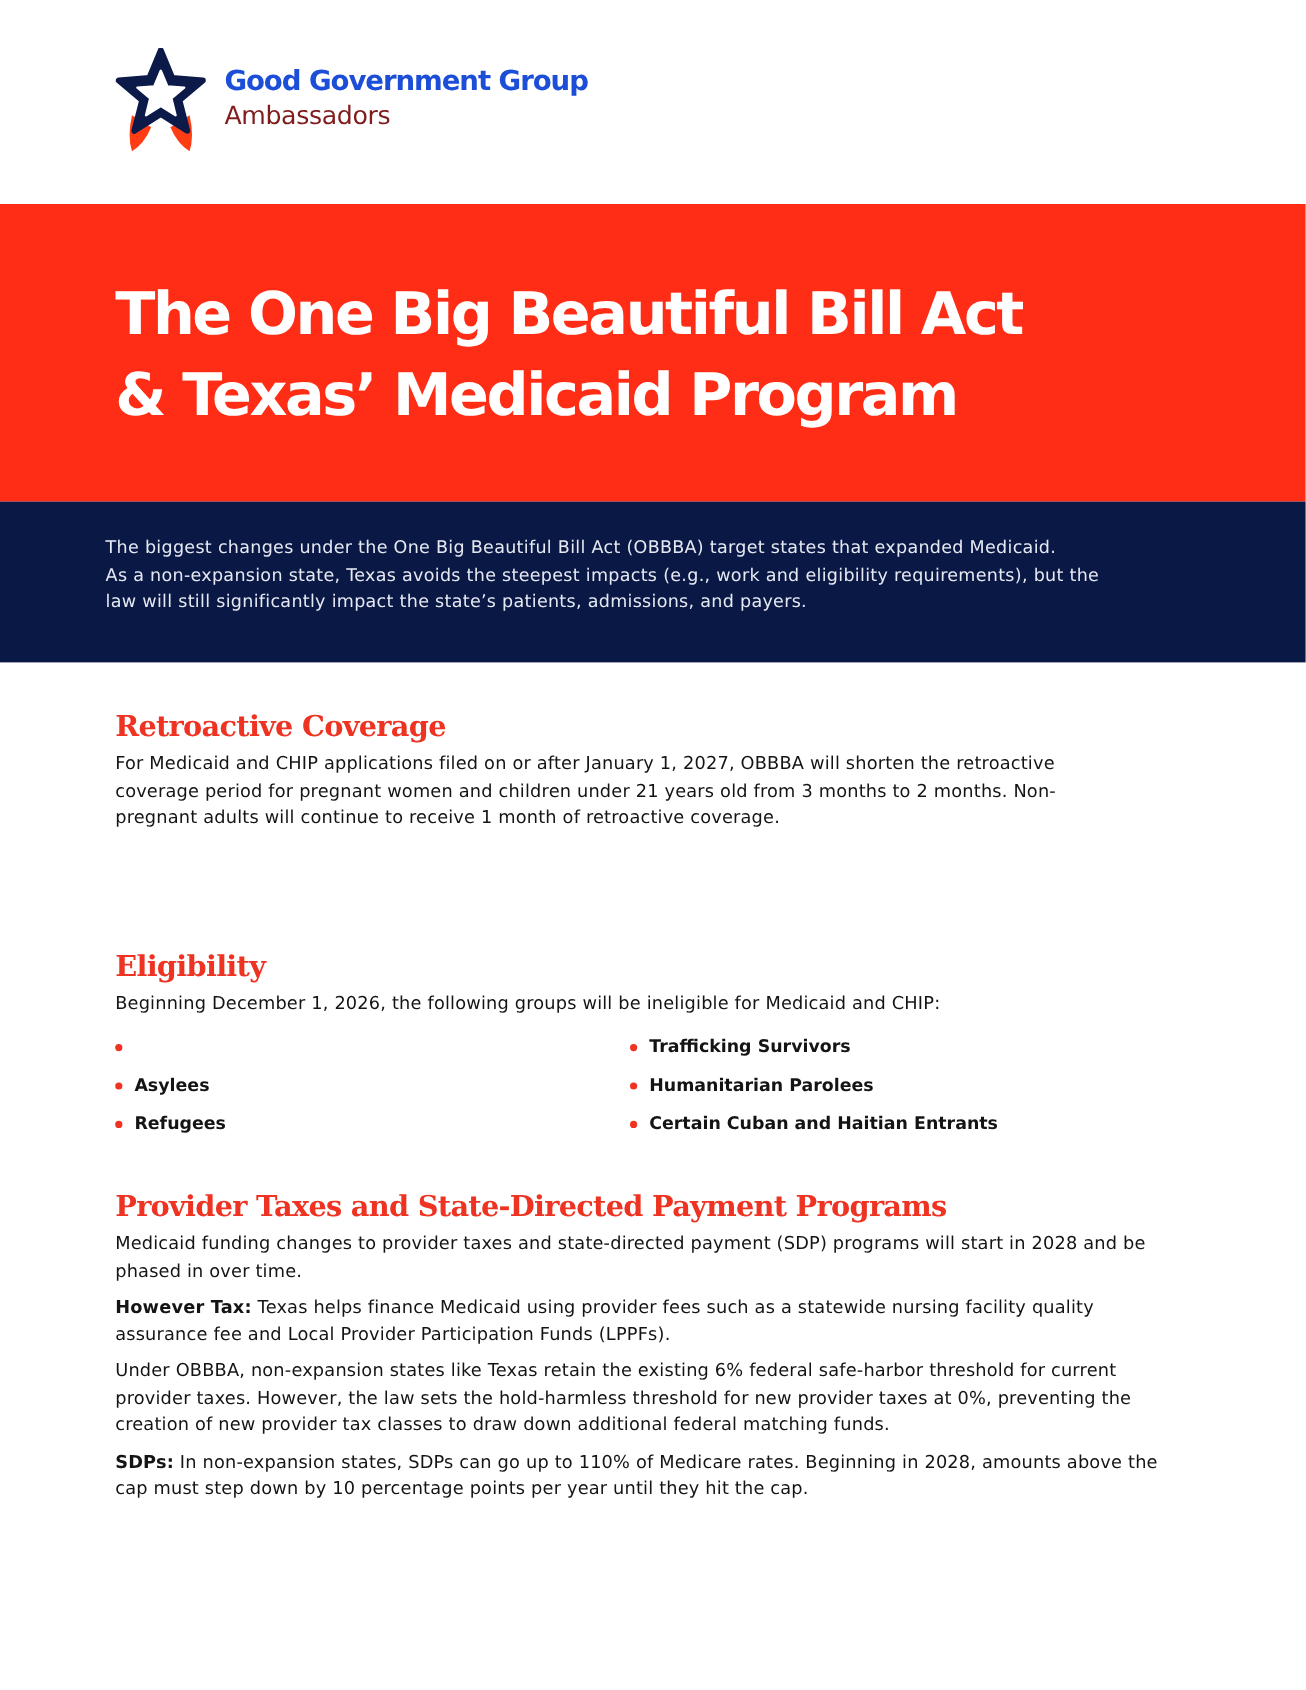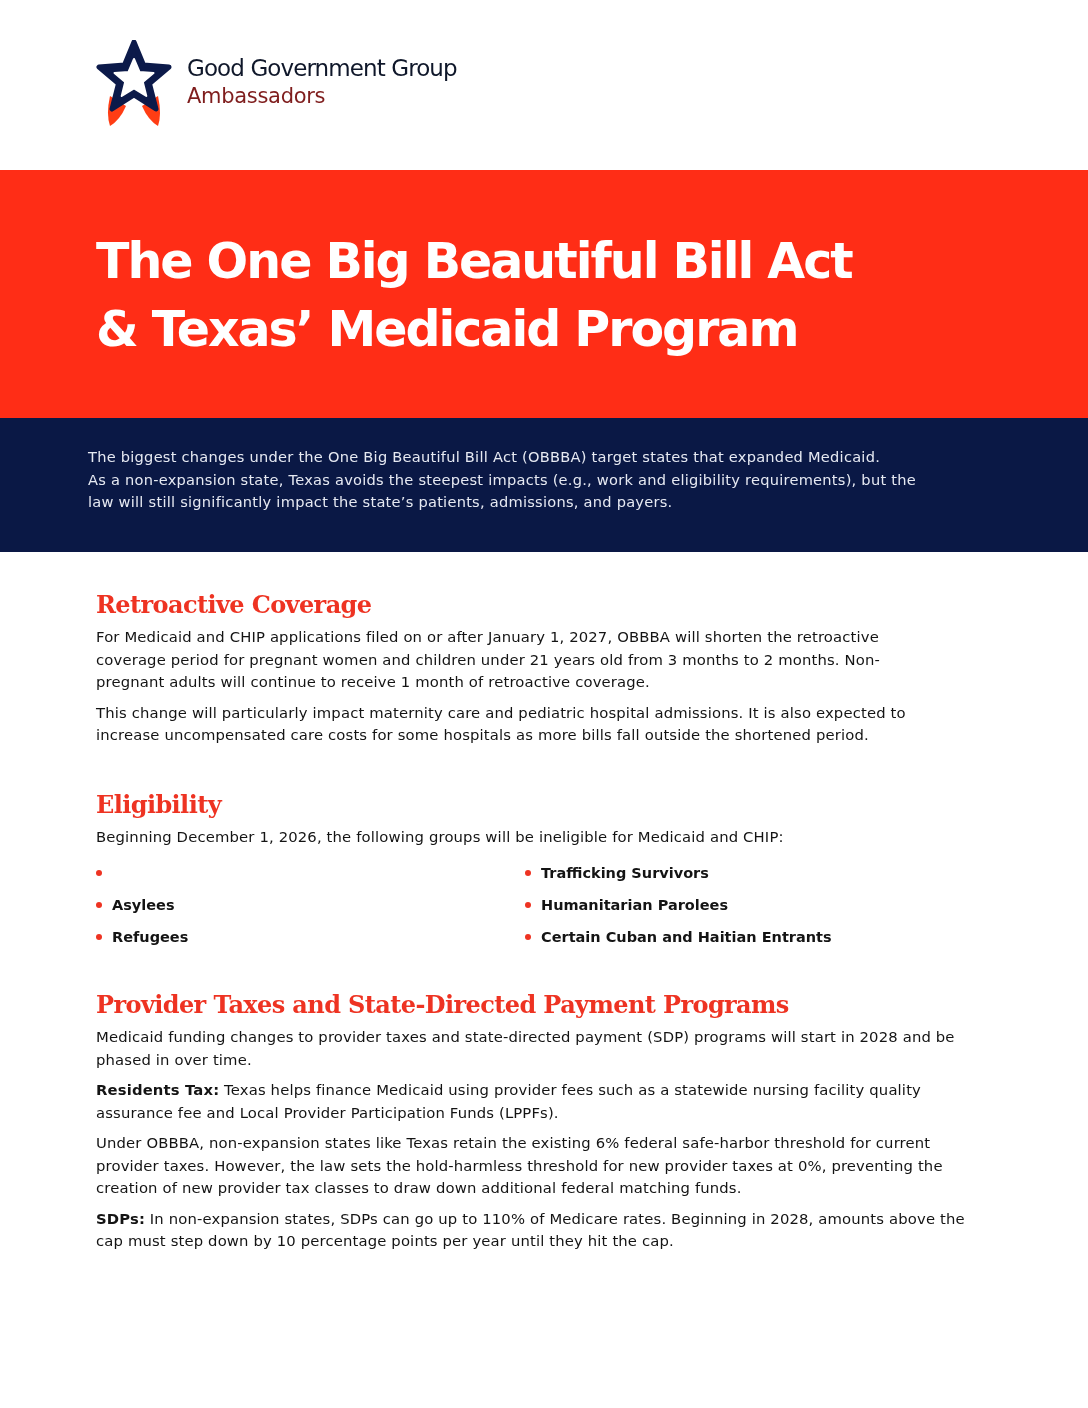--- a/index.html
+++ b/index.html
@@ -4,21 +4,21 @@
 <style>
   * { box-sizing: border-box; margin: 0; padding: 0; }
   html, body { width: 1088px; height: 1408px; background: #ffffff; }
   body { position: relative; overflow: hidden; font-family: "Liberation Sans", sans-serif; color: #141414; }
 
   
   .logo { position: absolute; left: 96px; top: 40px; height: 90px; display: flex; align-items: flex-start; }
   .logo-mark { width: 76px; height: 88px; position: relative; }
   .logo-mark svg { width: 76px; height: 88px; display: block; }
   .logo-text { margin-left: 15px; margin-top: 14px; }
-  .logo-line1 { font-family: "DejaVu Sans", sans-serif; font-weight: normal; font-size: 23px; color: #0f172a; letter-spacing: -0.9px; line-height: 28px; }
+  .logo-line1 { font-family: "DejaVu Sans", sans-serif; font-weight: bold; font-size: 23px; color: #1d4ed8; letter-spacing: -0.9px; line-height: 28px; }
   .logo-line2 { font-family: "DejaVu Sans", sans-serif; font-size: 21px; color: #7f1d1d; letter-spacing: -0.3px; line-height: 28px; }
 
   
   .band-red { position: absolute; left: 0; top: 170px; width: 1088px; height: 248px; background: #ff2d16; }
   .title { position: absolute; left: 96px; top: 228px; color: #ffffff; font-family: "DejaVu Sans", sans-serif; font-weight: bold; font-size: 49px; line-height: 68px; letter-spacing: -2px; }
 
   
   .band-navy { position: absolute; left: 0; top: 418px; width: 1088px; height: 134px; background: #0a1845; }
   .intro { position: absolute; left: 88px; top: 446px; width: 900px; color: #e6e9f2; font-family: "DejaVu Sans", sans-serif; font-size: 14.6px; line-height: 22.5px; letter-spacing: 0.25px; }
 
@@ -63,21 +63,20 @@
   <div>The biggest changes under the One Big Beautiful Bill Act (OBBBA) target states that expanded Medicaid.</div>
   <div>As a non-expansion state, Texas avoids the steepest impacts (e.g., work and eligibility requirements), but the</div>
   <div>law will still significantly impact the state’s patients, admissions, and payers.</div>
 </div>
 
 <div class="content">
 
   <section class="section" style="top:0;">
     <h2 class="h2">Retroactive Coverage</h2>
     <p class="p" style="width:850px;">For Medicaid and CHIP applications filed on or after January 1, 2027, OBBBA will shorten the retroactive coverage period for pregnant women and children under 21 years old from 3 months to 2 months. Non-pregnant adults will continue to receive 1 month of retroactive coverage.</p>
-    <p class="p" style="width:870px;">This change will particularly impact maternity care and pediatric hospital admissions. It is also expected to increase uncompensated care costs for some hospitals as more bills fall outside the shortened period.</p>
   </section>
 
   <section class="section" style="top:200px;">
     <h2 class="h2">Eligibility</h2>
     <p class="p">Beginning December 1, 2026, the following groups will be ineligible for Medicaid and CHIP:</p>
     <div class="grid">
       <div class="bullet">
           <span class="dot"></span>
         </div>
       <div class="bullet">
@@ -99,18 +98,18 @@
       <div class="bullet">
           <span class="dot"></span>
           <span>Certain Cuban and Haitian Entrants</span>
         </div>
     </div>
   </section>
 
   <section class="section" style="top:400px;">
     <h2 class="h2">Provider Taxes and State-Directed Payment Programs</h2>
     <p class="p" style="width:900px;">Medicaid funding changes to provider taxes and state-directed payment (SDP) programs will start in 2028 and be phased in over time.</p>
-    <p class="p" style="width:860px;"><b>Residents Tax:</b><span> Texas helps finance Medicaid using provider fees such as a statewide nursing facility quality assurance fee and Local Provider Participation Funds (LPPFs).</span></p>
+    <p class="p" style="width:860px;"><b>However Tax:</b><span> Texas helps finance Medicaid using provider fees such as a statewide nursing facility quality assurance fee and Local Provider Participation Funds (LPPFs).</span></p>
     <p class="p" style="width:900px;">Under OBBBA, non-expansion states like Texas retain the existing 6% federal safe-harbor threshold for current provider taxes. However, the law sets the hold-harmless threshold for new provider taxes at 0%, preventing the creation of new provider tax classes to draw down additional federal matching funds.</p>
     <p class="p" style="width:885px;"><b>SDPs:</b><span> In non-expansion states, SDPs can go up to 110% of Medicare rates. Beginning in 2028, amounts above the cap must step down by 10 percentage points per year until they hit the cap.</span></p>
   </section>
 
 </div>
 
 </body></html>

